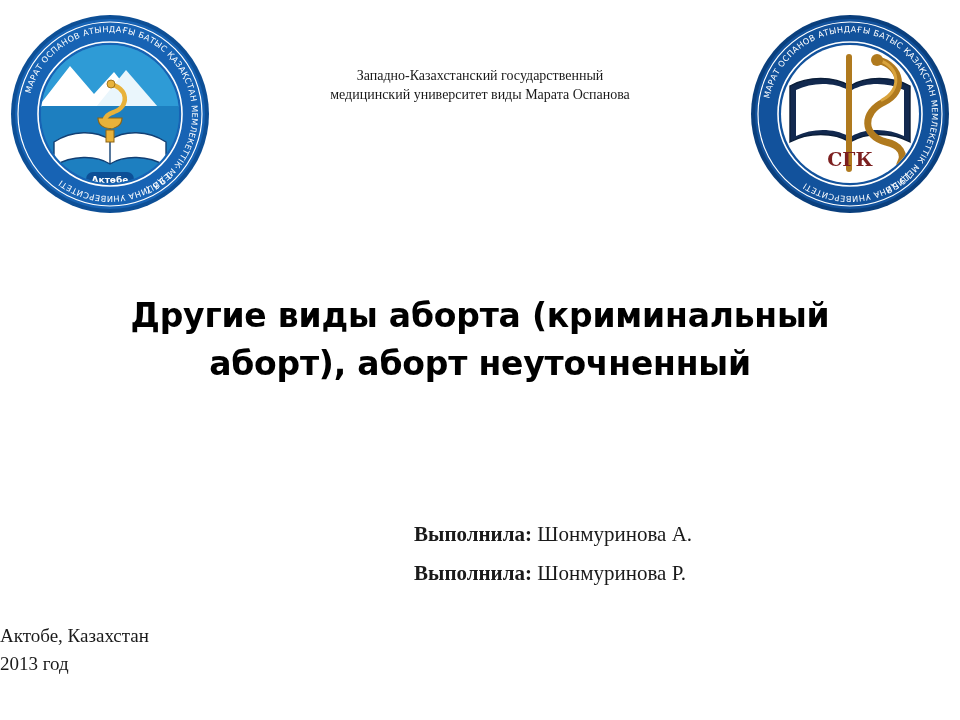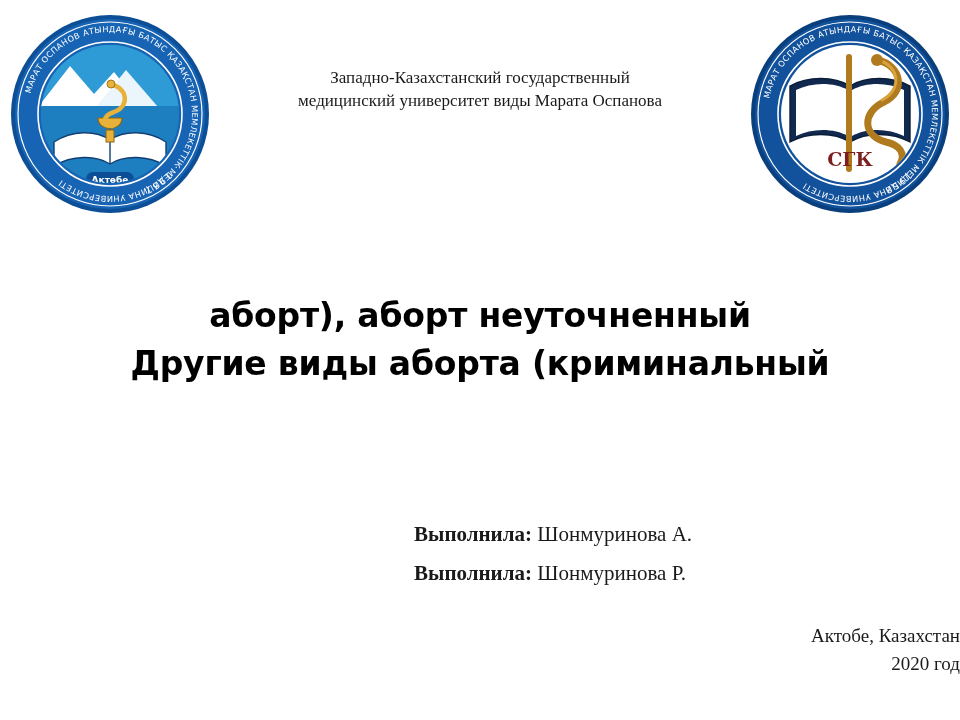--- a/index.html
+++ b/index.html
@@ -30,21 +30,21 @@
   .emblem svg { display: block; width: 200px; height: 200px; }
 
   
   .univ-name {
     position: absolute;
     left: 215px;
     top: 66px;
     width: 530px;
     text-align: center;
     font-family: "Liberation Serif", serif;
-    font-size: 17px;
+    font-size: 14px;
     line-height: 1.38;
     color: #1a1a1a;
   }
 
   
   .title {
     position: absolute;
     left: 95px;
     top: 292px;
     width: 770px;
@@ -72,21 +72,21 @@
   .authors .role {
     font-weight: bold;
   }
 
   
   .footer {
     position: absolute;
     left: 0;
     top: 622px;
     width: 960px;
-    text-align: right;
+    text-align: left;
     font-family: "Liberation Serif", serif;
     font-size: 19px;
     line-height: 1.45;
     color: #1a1a1a;
   }
   .footer .line2 { display: block; }
 </style>
 </head>
 <body>
 
@@ -172,33 +172,33 @@
       </g>
     </svg>
   </div>
 
   <div class="univ-name">
     <div>Западно-Казахстанский государственный</div>
     <div>медицинский университет   виды Марата Оспанова</div>
   </div>
 
   <div class="title">
+    <div>Другие виды аборта (криминальный</div>
     <div>аборт), аборт неуточненный</div>
-    <div>Другие виды аборта (криминальный</div>
   </div>
 
   <div class="authors">
     <div>
       <span class="role">Выполнила:</span>
       <span>Шонмуринова А.</span>
     </div>
     <div>
       <span class="role">Выполнила:</span>
       <span>Шонмуринова Р.</span>
     </div>
   </div>
 
   <div class="footer">
     <div>Актобе, Казахстан</div>
-    <div class="line2">2020 год</div>
+    <div class="line2">2013 год</div>
   </div>
 
 </div>
 
 </body></html>

